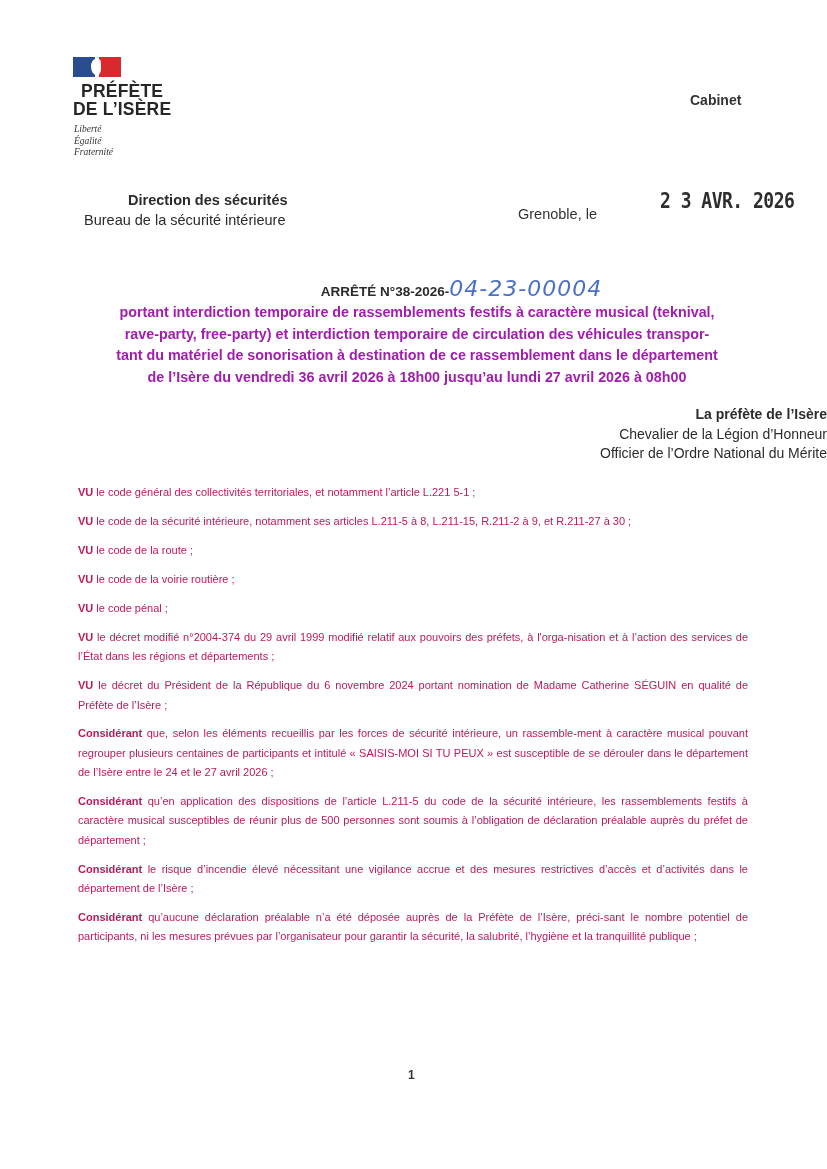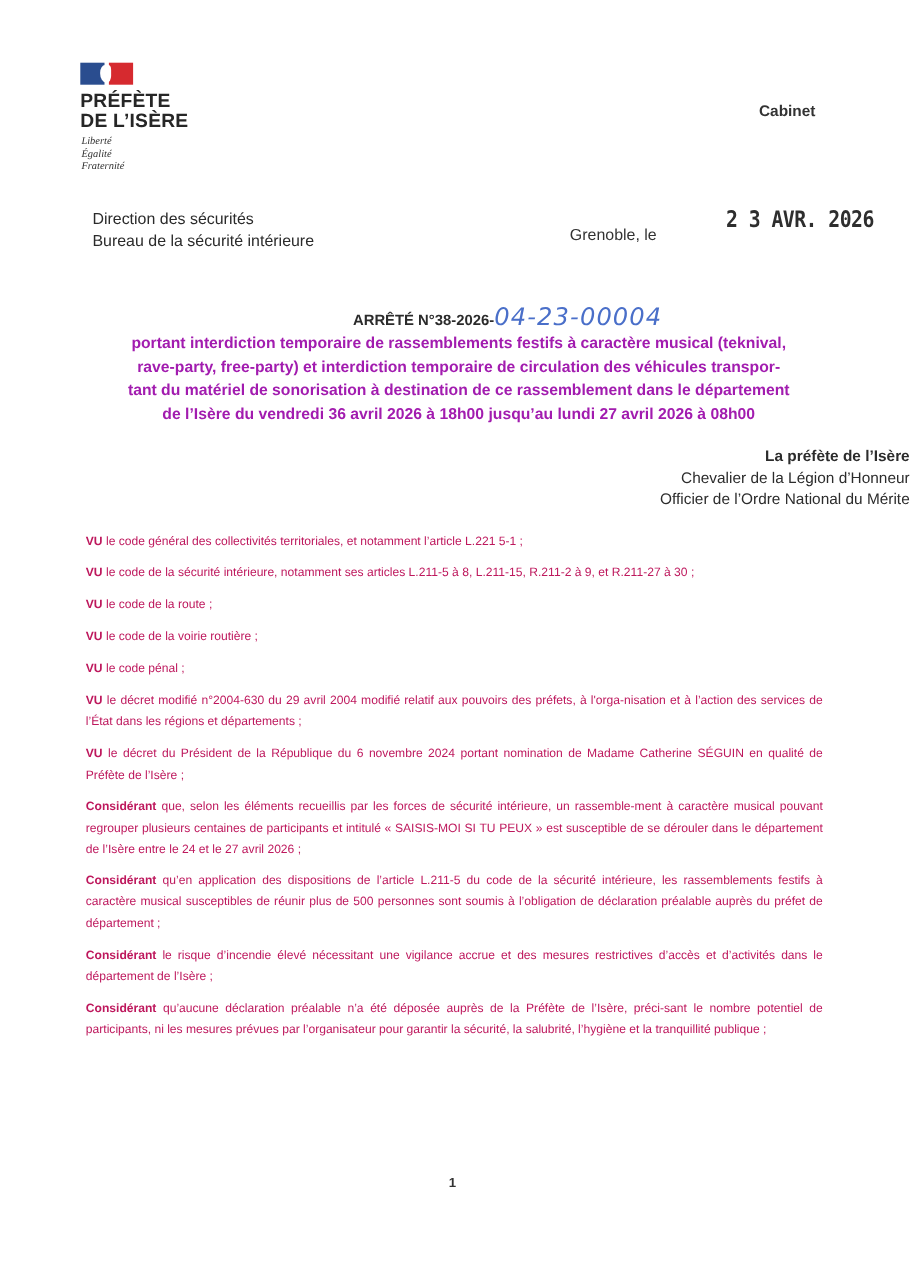--- a/index.html
+++ b/index.html
@@ -6,28 +6,28 @@
   body { width: 827px; height: 1169px; position: relative; overflow: hidden;
          font-family: "DejaVu Sans", sans-serif; color: #2a2a2a; }
   .abs { position: absolute; }
   .flag { left: 73px; top: 57px; width: 48px; height: 20px; display: flex; }
   .flag .blue { width: 22px; height: 20px; background: #2a4d8f; position: relative; }
   .flag .gap { width: 4px; height: 20px; background: #fff; }
   .flag .red { width: 22px; height: 20px; background: #d62a2f; }
   .flag .profile { position: absolute; right: -6px; top: 2px; width: 10px; height: 16px;
                    background: #fff; border-radius: 50% 30% 40% 60%; }
   .org-name { left: 73px; top: 82px; font-family: "Liberation Sans", sans-serif;
-              font-weight: bold; font-size: 17.5px; line-height: 18px; color: #262626; letter-spacing: 0.2px; }
+              font-weight: bold; font-size: 17.5px; line-height: 18px; color: #262626; letter-spacing: 0.2px; text-align: center; }
   .motto { left: 74px; top: 124px; font-family: "Liberation Serif", serif; font-style: italic;
            font-size: 9.5px; line-height: 11.5px; color: #333; }
   .cabinet { left: 690px; top: 92px; font-family: "Liberation Sans", sans-serif; font-weight: bold;
              font-size: 14px; color: #333; }
   .direction { left: 84px; top: 190px; font-family: "Liberation Sans", sans-serif; font-size: 14.5px;
                line-height: 20px; color: #2b2b2b; }
-  .direction .b { font-weight: normal; }
+  .direction .b { font-weight: bold; margin-left: 44px; }
   .place { left: 518px; top: 206px; font-family: "Liberation Sans", sans-serif; font-size: 14.5px; color: #333; }
   .stamp-date { left: 660px; top: 188px; font-family: "DejaVu Sans Mono", monospace; font-weight: bold;
                 font-size: 18px; color: #2e2e2e; letter-spacing: -0.5px; transform: scaleY(1.15); transform-origin: left top; }
   .arrete-num { left: 0; width: 827px; top: 276px; text-align: center; }
   .arrete-num .printed { font-family: "Liberation Sans", sans-serif; font-weight: bold; font-size: 13.5px;
                          color: #2b2b2b; margin-left: 96px; }
   .arrete-num .handwritten { font-family: "DejaVu Sans", sans-serif; font-size: 22px; color: #4a6fc9;
                              letter-spacing: 1px; font-style: italic; margin-top: 17px; }
   .subject { left: 84px; width: 666px; top: 302px; text-align: center; font-family: "Liberation Sans", sans-serif;
              font-weight: bold; font-size: 14.3px; line-height: 21.5px; color: #a21caf; }
@@ -88,21 +88,21 @@
   <div>Chevalier de la Légion d’Honneur</div>
   <div>Officier de l’Ordre National du Mérite</div>
 </div>
 
 <div class="abs body">
   <p><span class="kw">VU</span><span> le code général des collectivités territoriales, et notamment l’article L.221 5-1 ;</span></p>
   <p><span class="kw">VU</span><span> le code de la sécurité intérieure, notamment ses articles L.211-5 à 8, L.211-15, R.211-2 à 9, et R.211-27 à 30 ;</span></p>
   <p><span class="kw">VU</span><span> le code de la route ;</span></p>
   <p><span class="kw">VU</span><span> le code de la voirie routière ;</span></p>
   <p><span class="kw">VU</span><span> le code pénal ;</span></p>
-  <p><span class="kw">VU</span><span> le décret modifié n°2004-630 du 29 avril 2004 modifié relatif aux pouvoirs des préfets, à l'orga-nisation et à l’action des services de l’État dans les régions et départements ;</span></p>
+  <p><span class="kw">VU</span><span> le décret modifié n°2004-374 du 29 avril 1999 modifié relatif aux pouvoirs des préfets, à l'orga-nisation et à l’action des services de l’État dans les régions et départements ;</span></p>
   <p><span class="kw">VU</span><span> le décret du Président de la République du 6 novembre 2024 portant nomination de Madame Catherine SÉGUIN en qualité de Préfète de l’Isère ;</span></p>
   <p><span class="kw">Considérant</span><span> que, selon les éléments recueillis par les forces de sécurité intérieure, un rassemble-ment à caractère musical pouvant regrouper plusieurs centaines de participants et intitulé « SAISIS-MOI SI TU PEUX » est susceptible de se dérouler dans le département de l’Isère entre le 24 et le 27 avril 2026 ;</span></p>
   <p><span class="kw">Considérant</span><span> qu’en application des dispositions de l’article L.211-5 du code de la sécurité intérieure, les rassemblements festifs à caractère musical susceptibles de réunir plus de 500 personnes sont soumis à l’obligation de déclaration préalable auprès du préfet de département ;</span></p>
   <p><span class="kw">Considérant</span><span> le risque d’incendie élevé nécessitant une vigilance accrue et des mesures restrictives d’accès et d’activités dans le département de l’Isère ;</span></p>
   <p><span class="kw">Considérant</span><span> qu’aucune déclaration préalable n’a été déposée auprès de la Préfète de l’Isère, préci-sant le nombre potentiel de participants, ni les mesures prévues par l’organisateur pour garantir la sécurité, la salubrité, l’hygiène et la tranquillité publique ;</span></p>
 </div>
 
 <div class="abs page-num">1</div>
 
 </body></html>

